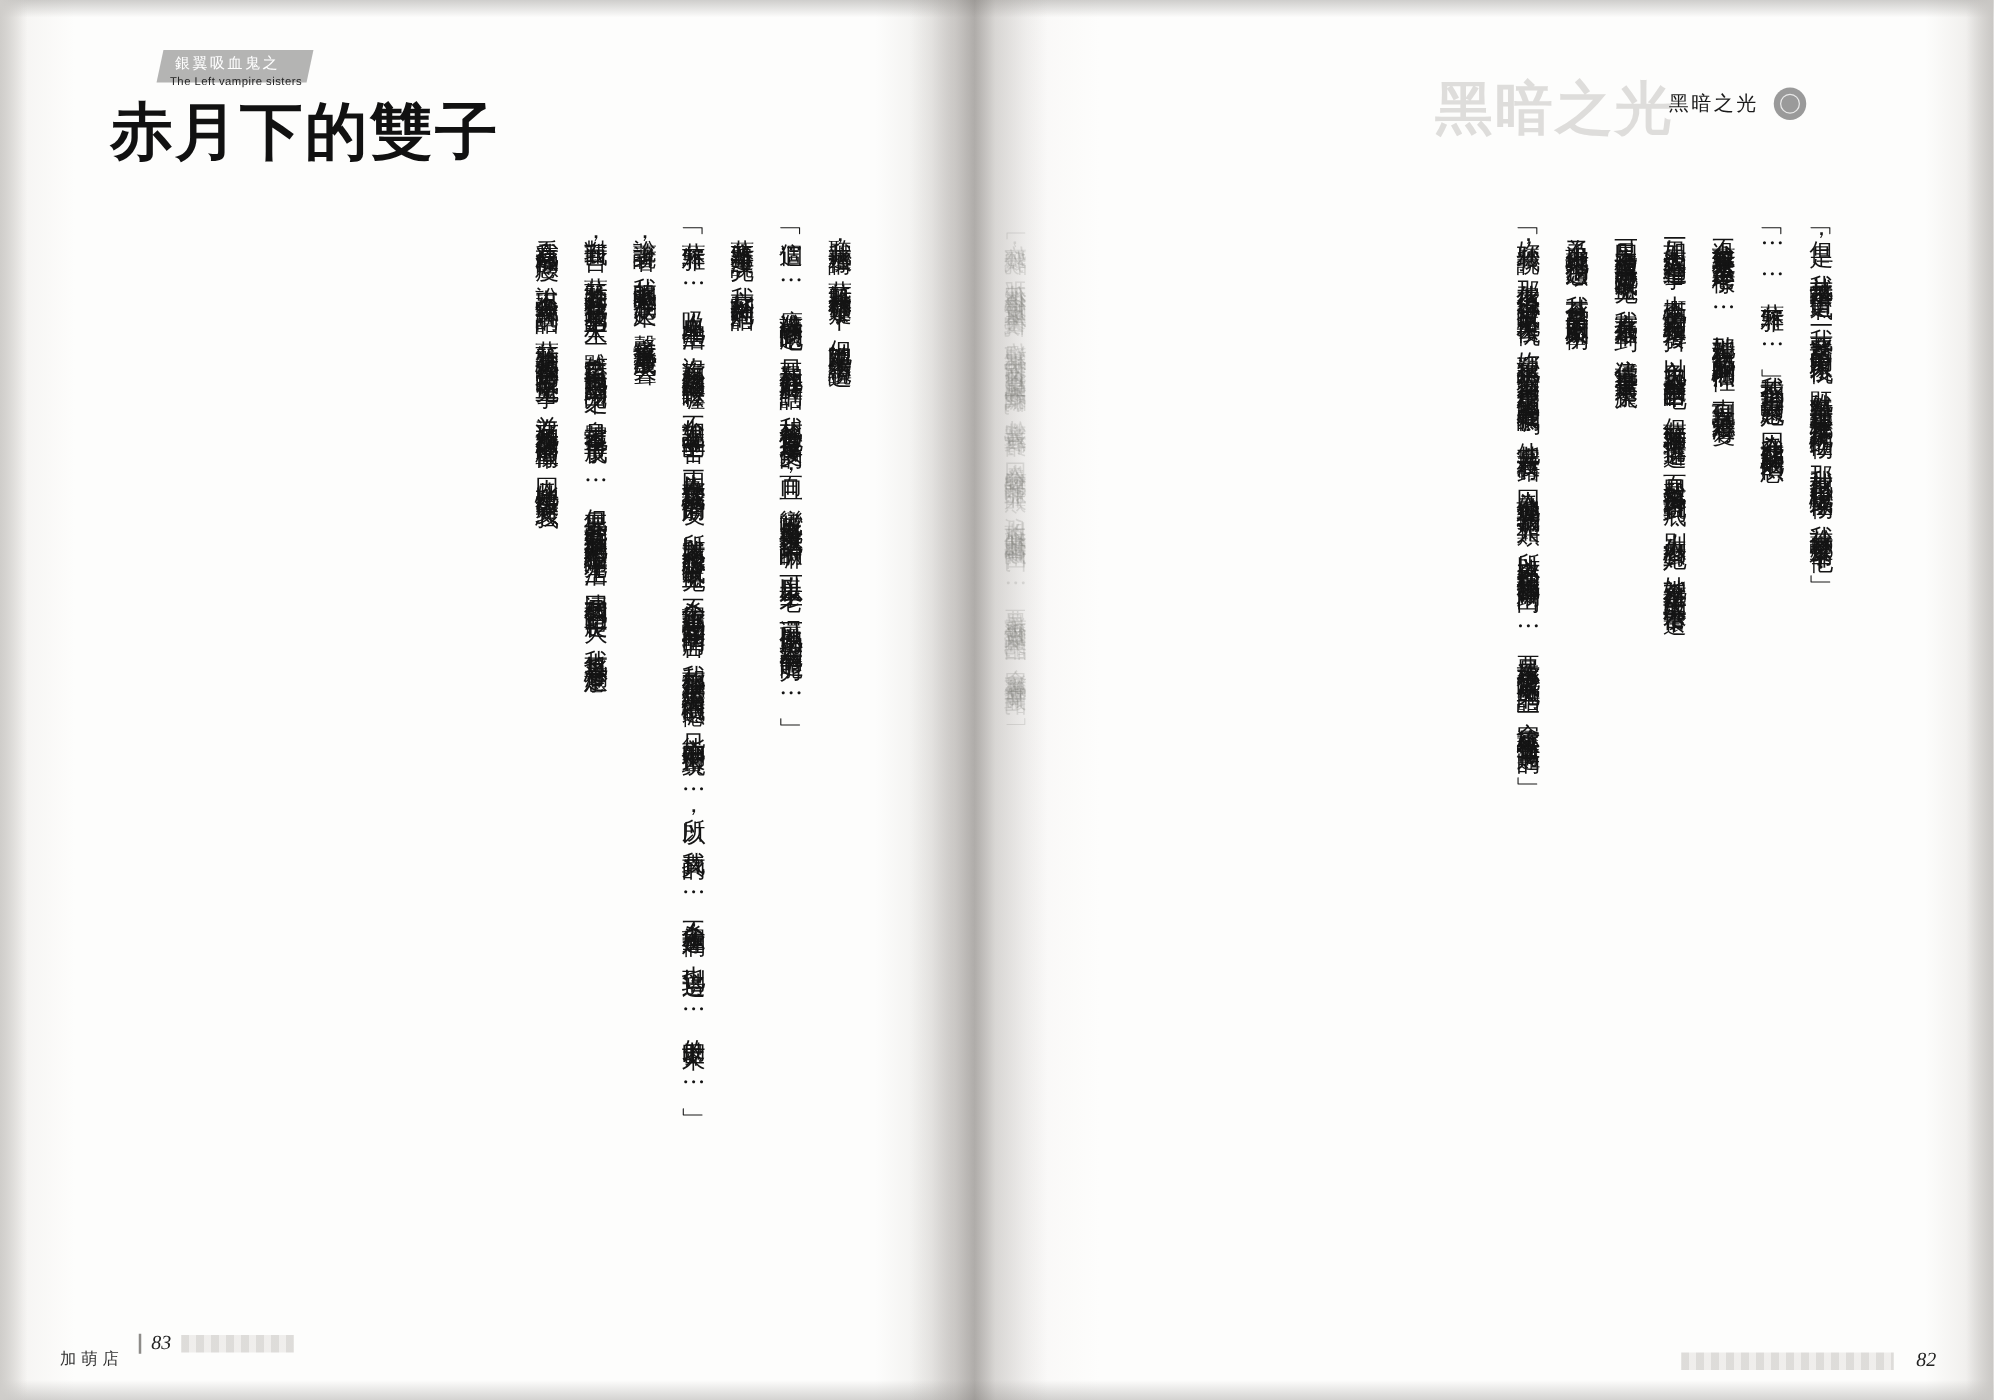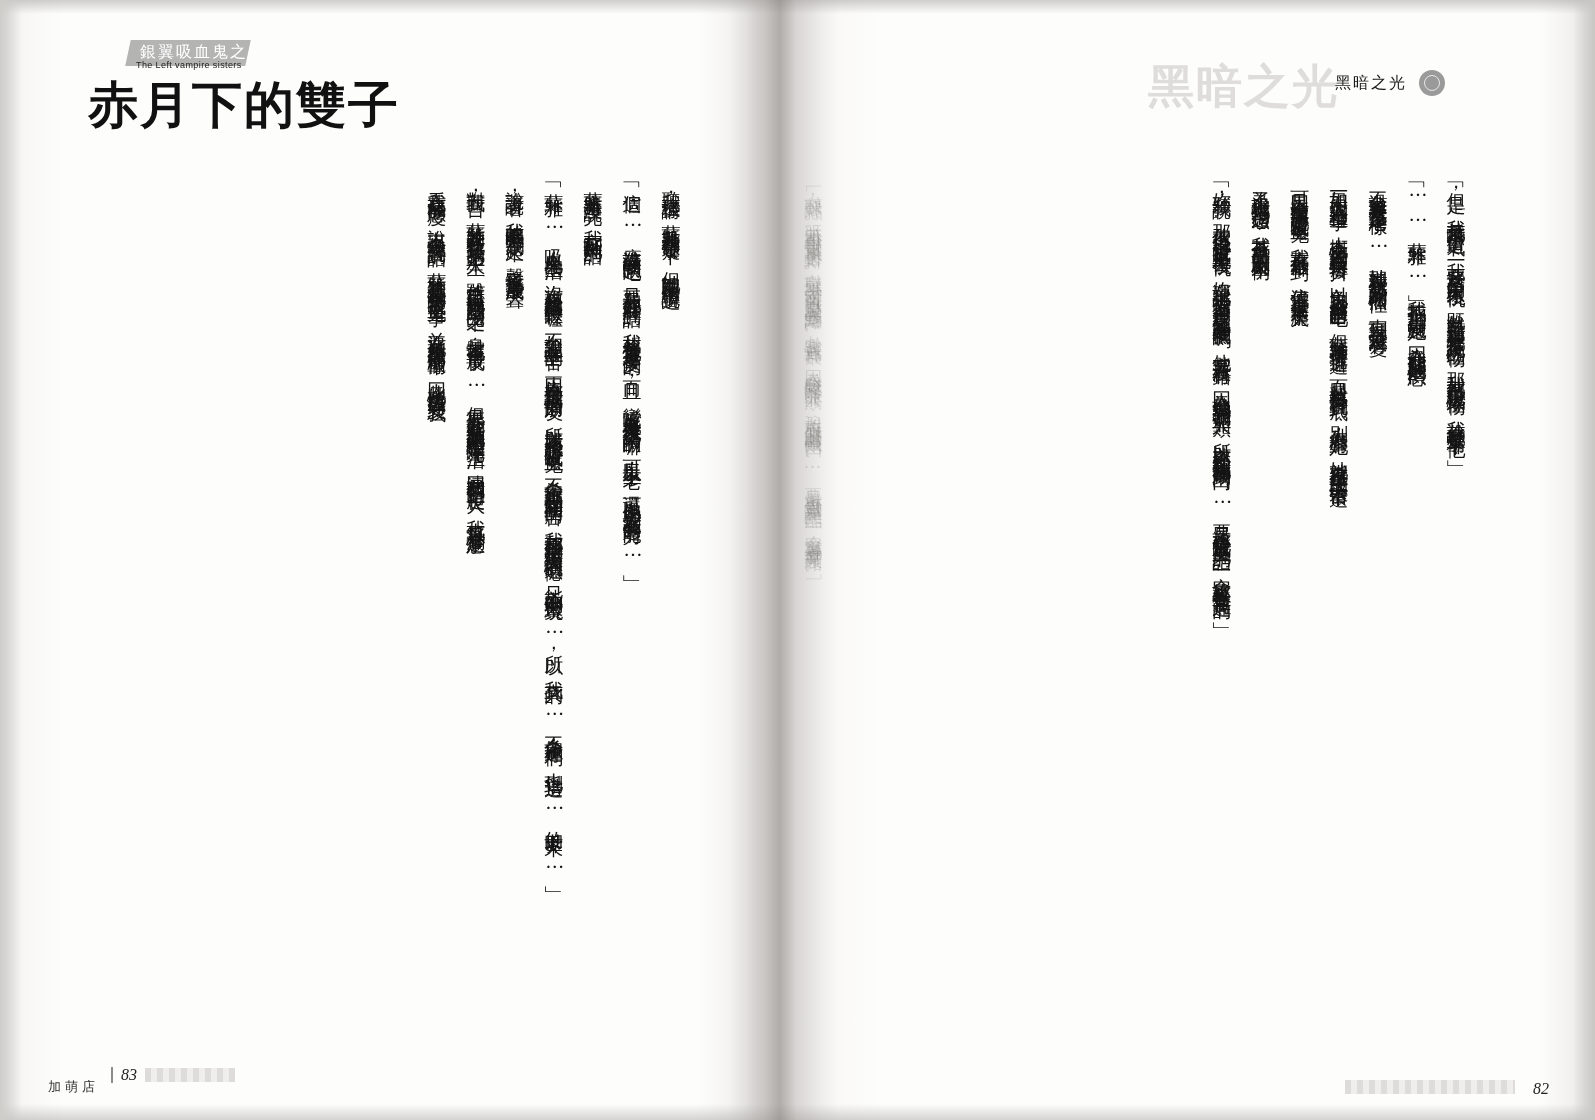--- a/index.html
+++ b/index.html
@@ -52,21 +52,21 @@
   }
   .logo-ribbon {
     position: absolute; left: 40px; top: 2px;
     width: 120px; height: 26px;
     background: #9b9b9b;
     transform: skewX(-12deg);
     opacity: .75;
   }
   .logo-sub-cn {
     position: absolute; left: 52px; top: 4px;
-    font-size: 16px; color: #fff; letter-spacing: 2px;
+    font-size: 12px; color: #fff; letter-spacing: 2px;
     font-family: "DejaVu Serif", serif;
     z-index: 3;
   }
   .logo-sub-en {
     position: absolute; left: 48px; top: 22px;
     font-size: 9px; color: #222; letter-spacing: .4px;
     font-family: Liberation Sans, sans-serif;
     z-index: 3;
   }
   .logo-main {
@@ -146,21 +146,21 @@
     font-size: 16px; color: #222; font-style: italic;
     font-family: "Liberation Serif", serif;
   }
   .footer-left .rule {
     width: 90px; height: 14px;
     background: repeating-linear-gradient(90deg,#d6d4d1 0 6px, #eceae8 6px 12px);
     opacity: .8;
   }
   .footer-right {
     position: absolute; right: 46px; bottom: 22px;
-    display: flex; gap: 18px;
+    display: flex; align-items: center; gap: 18px;
   }
   .footer-right .rule {
     width: 170px; height: 14px;
     background: repeating-linear-gradient(90deg,#d6d4d1 0 6px, #eceae8 6px 12px);
     opacity: .8;
   }
   .footer-right .pageno {
     font-size: 16px; color: #222; font-style: italic;
     font-family: "Liberation Serif", serif;
   }

